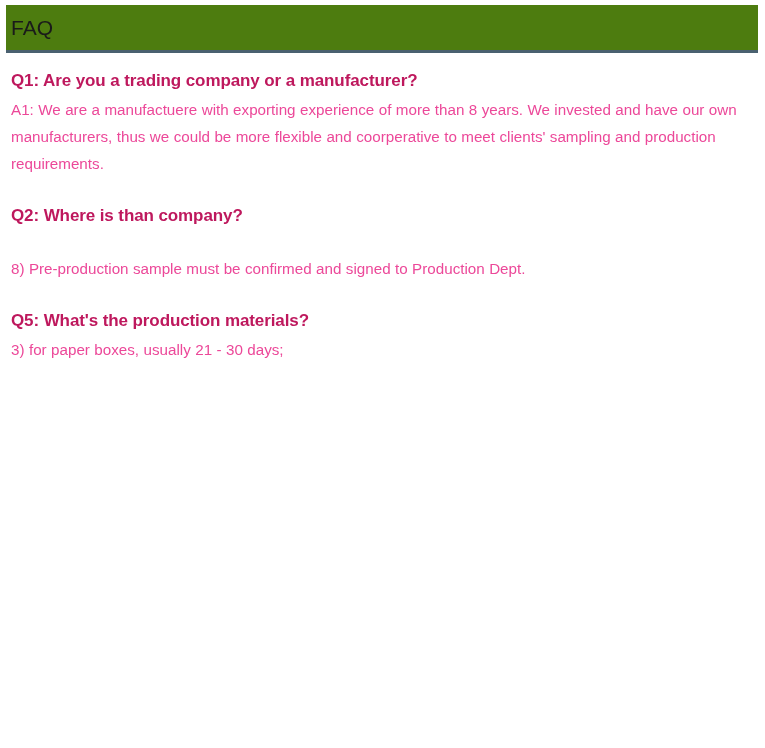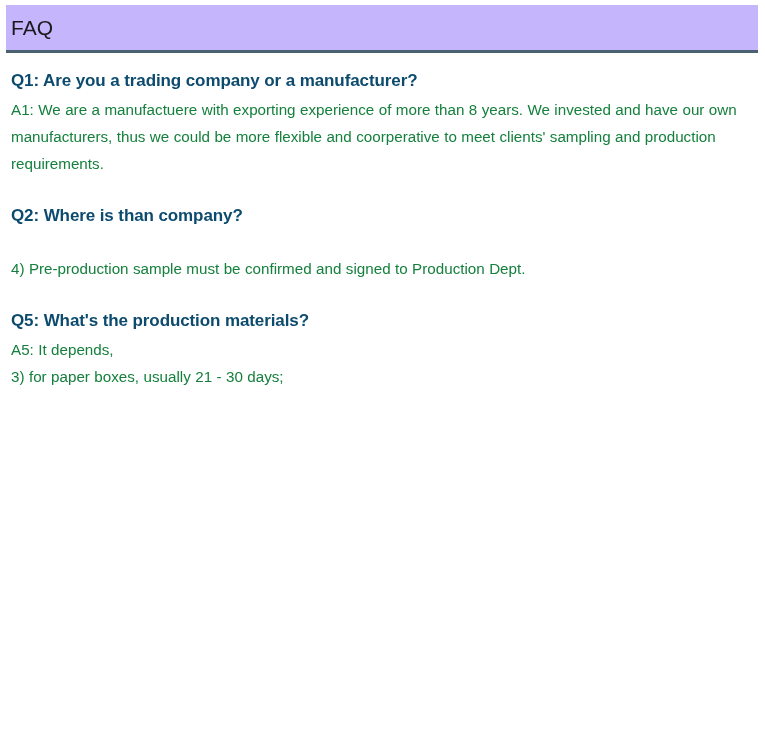--- a/index.html
+++ b/index.html
@@ -24,21 +24,21 @@
     box-sizing: border-box;
   }
 
   
   .faq-header {
     position: absolute;
     left: 6px;
     top: 5px;
     width: 752px;
     height: 48px;
-    background: #c4b5fd;
+    background: #4d7c0f;
     border-bottom: 3px solid #4a6170;
     box-sizing: border-box;
     display: flex;
     align-items: center;
   }
   .faq-header-title {
     font-size: 21px;
     line-height: 21px;
     color: #1a1a1a;
     font-weight: 400;
@@ -58,29 +58,29 @@
   .faq-section {
     margin-bottom: 26px;
   }
   .faq-section:last-child {
     margin-bottom: 0;
   }
 
   .faq-question {
     font-size: 17px;
     font-weight: bold;
-    color: #0c4a6e;
+    color: #be185d;
     line-height: 26px;
     margin: 0 0 2px 0;
     letter-spacing: -0.1px;
   }
 
   .faq-answer-line {
     font-size: 15.2px;
-    color: #15803d;
+    color: #ec4899;
     line-height: 27px;
     margin: 0;
     letter-spacing: 0px;
     word-spacing: 0.2px;
   }
 </style>
 </head>
 <body>
 
 <div id="faq-page">
@@ -97,24 +97,23 @@
     </div>
 
     <div class="faq-section">
       <p class="faq-question">Q2: Where is than company?</p>
     </div>
 
     <div class="faq-section">
     </div>
 
     <div class="faq-section">
-      <p class="faq-answer-line">4) Pre-production sample must be confirmed and signed to Production Dept.</p>
+      <p class="faq-answer-line">8) Pre-production sample must be confirmed and signed to Production Dept.</p>
     </div>
 
     <div class="faq-section">
       <p class="faq-question">Q5: What's the production materials?</p>
-      <p class="faq-answer-line">A5: It depends,</p>
       <p class="faq-answer-line">3) for paper boxes, usually 21 - 30 days;</p>
 
     </div>
   </div>
 
 </div>
 
 </body></html>

